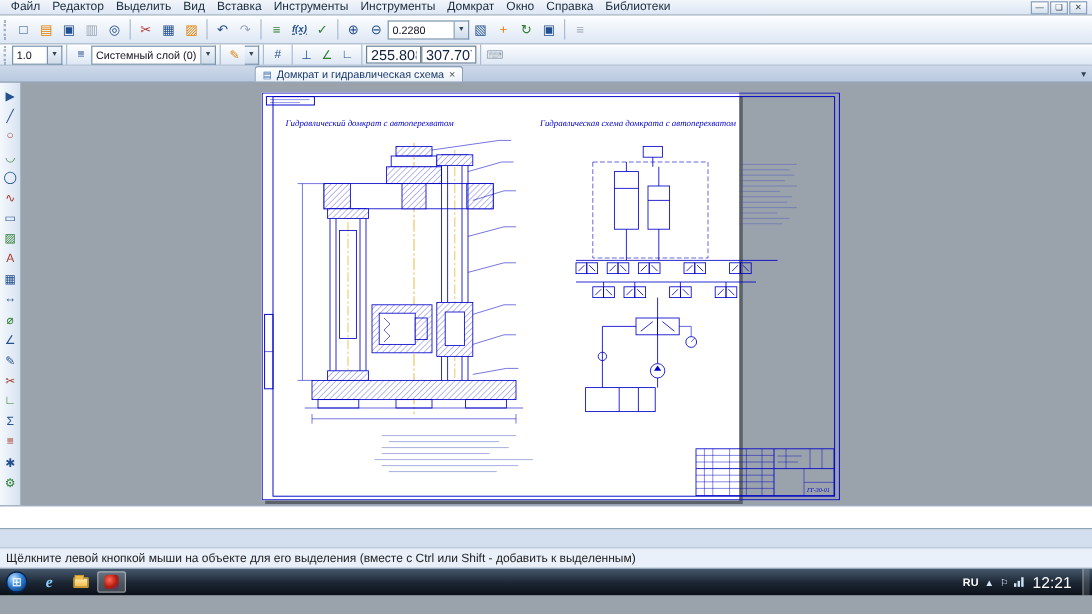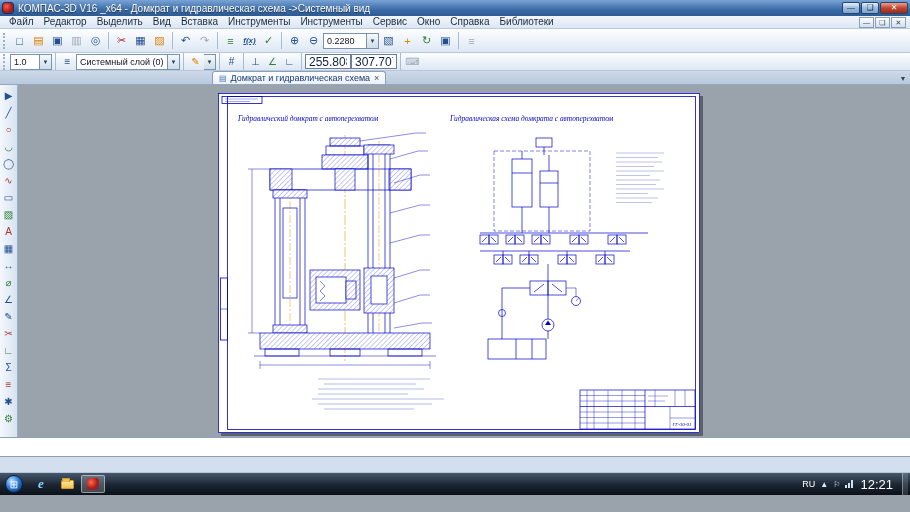--- a/index.html
+++ b/index.html
@@ -44,69 +44,60 @@
   .tab .close-x { font-size:9px; color:#555; }
   .tablist-btn { margin-left:auto; width:14px; height:12px; font-size:7px; color:#345; display:flex; align-items:center; justify-content:center; }
 
   
   .main { height:352px; display:flex; }
   .leftpanel { width:18px; background:linear-gradient(to right,#f4f8fd,#d7e2f0); border-right:1px solid #9ab0c6; display:flex; flex-direction:column; align-items:center; padding-top:2px; }
   .ltool { width:16px; height:17px; display:flex; align-items:center; justify-content:center; font-size:10px; color:#23518f; }
   .ltool:nth-child(3n) { color:#a33c2a; }
   .ltool:nth-child(4n) { color:#2e7d32; }
   .canvas { flex:1; position:relative; background:#9aa2ab; overflow:hidden; }
-  .sheet { position:absolute; left:200px; top:8px; width:482px; height:340px; background:#fff; box-shadow:3px 3px 0 rgba(40,45,52,.55); }
+  .sheet { position:absolute; left:200px; top:8px; width:398px; height:340px; background:#fff; box-shadow:3px 3px 0 rgba(40,45,52,.55); }
   .sheet svg { display:block; width:482px; height:340px; }
 
   
   .propbar { height:20px; background:#fff; border:1px solid #8fa3b8; border-left:0; border-right:0; }
   .dockarea { height:16px; background:#d3dfee; border-bottom:1px solid #b7c6d9; }
   .statusbar { height:17px; background:#e9f0f9; display:flex; align-items:center; padding:0 5px; font-size:10px; color:#222; border-bottom:1px solid #9fb2c6; }
 
   
   .taskbar { height:22px; background:linear-gradient(#46586c,#1b2532 55%,#0b1119); display:flex; align-items:center; color:#fff; }
   .orb { width:18px; height:18px; margin:0 5px; border-radius:50%; background:radial-gradient(circle at 35% 30%, #b9e0ff, #2f7fd6 45%, #0b3a78 85%); border:1px solid #06234d; display:flex; align-items:center; justify-content:center; font-size:10px; color:#fff; }
   .task-ic { width:24px; height:18px; margin:0 1px; display:flex; align-items:center; justify-content:center; border-radius:2px; }
   .task-ic.ie { font-family:"Liberation Serif",serif; font-style:italic; font-weight:bold; font-size:13px; color:#86d2ff; }
   .folder-shape { width:13px; height:9px; background:linear-gradient(#ffe9a8,#f0bd4a); border:1px solid #c79b32; border-radius:1px; position:relative; }
   .folder-shape::before { content:""; position:absolute; top:-3px; left:0; width:6px; height:3px; background:#f0bd4a; border:1px solid #c79b32; border-bottom:0; border-radius:1px 1px 0 0; }
   .task-ic.active { background:rgba(255,255,255,.22); border:1px solid rgba(255,255,255,.45); }
   .kompas-mini { width:12px; height:12px; border-radius:3px; background:radial-gradient(circle at 35% 35%, #ff6a5a, #b31a0a 55%, #2447a0); }
   .tray { margin-left:auto; display:flex; align-items:center; gap:5px; padding-right:2px; font-size:9px; }
-  .tray .lang { font-weight:normal; }
+  .tray .lang { font-weight:bold; }
   .tray-ic { font-size:8px; color:#dce8f5; }
   .netbars { display:flex; align-items:flex-end; gap:1px; height:8px; }
   .netbars span { width:2px; background:#cfe3f5; display:inline-block; }
   .clock { font-size:13px; margin:0 4px 0 2px; }
   .showdesk { width:6px; height:22px; background:rgba(255,255,255,.14); border-left:1px solid rgba(255,255,255,.35); }
 </style>
 </head>
 <body>
 
 <div class="app">
 
-  <div class="titlebar">
-    <div class="app-icon"></div>
-    <div class="title-text">КОМПАС-3D V16 _x64 - Домкрат и гидравлическая схема -&gt;Системный вид</div>
-    <div class="win-btns">
-      <div class="win-btn">—</div>
-      <div class="win-btn">❏</div>
-      <div class="win-btn close">✕</div>
-    </div>
-  </div>
 
   <div class="menubar">
     <span class="menu-item">Файл</span>
     <span class="menu-item">Редактор</span>
     <span class="menu-item">Выделить</span>
     <span class="menu-item">Вид</span>
     <span class="menu-item">Вставка</span>
     <span class="menu-item">Инструменты</span>
     <span class="menu-item">Инструменты</span>
-    <span class="menu-item">Сервис</span>
+    <span class="menu-item">Домкрат</span>
     <span class="menu-item">Окно</span>
     <span class="menu-item">Справка</span>
     <span class="menu-item">Библиотеки</span>
     <div class="mdi-btns">
       <div class="mdi-btn">—</div>
       <div class="mdi-btn">❏</div>
       <div class="mdi-btn">✕</div>
     </div>
   </div>
 
@@ -125,21 +116,21 @@
     <div class="tbtn">↶</div>
     <div class="tbtn gray">↷</div>
     <div class="sep"></div>
     <div class="tbtn green">≡</div>
     <div class="tbtn fx">f(x)</div>
     <div class="tbtn green">✓</div>
     <div class="sep"></div>
     <div class="tbtn">⊕</div>
     <div class="tbtn">⊖</div>
     <div class="combo">
-      <input style="width: 44px;" value="0.2280">
+      <input style="width: 56px;" value="0.2280">
       <div class="drop">▼</div>
     </div>
     <div class="tbtn">▧</div>
     <div class="tbtn orange">+</div>
     <div class="tbtn green">↻</div>
     <div class="tbtn">▣</div>
     <div class="sep"></div>
     <div class="tbtn gray">≡</div>
   </div>
 
@@ -429,20 +420,23 @@
             <text x="464" y="333" font-family="Liberation Serif, serif" font-style="italic" font-size="5" fill="#0000c8" text-anchor="middle" stroke="none">ГГ-30-01</text>
           </g>
         </svg>
       </div>
     </div>
   </div>
 
   <div class="propbar"></div>
   <div class="dockarea"></div>
 
+  <div class="statusbar">
+    <span>Щёлкните левой кнопкой мыши на объекте для его выделения (вместе с Ctrl или Shift - добавить к выделенным)</span>
+  </div>
 
   <div class="taskbar">
     <div class="orb">⊞</div>
     <div class="task-ic ie">e</div>
     <div class="task-ic">
       <div class="folder-shape"></div>
     </div>
     <div class="task-ic active">
       <div class="kompas-mini"></div>
     </div>

